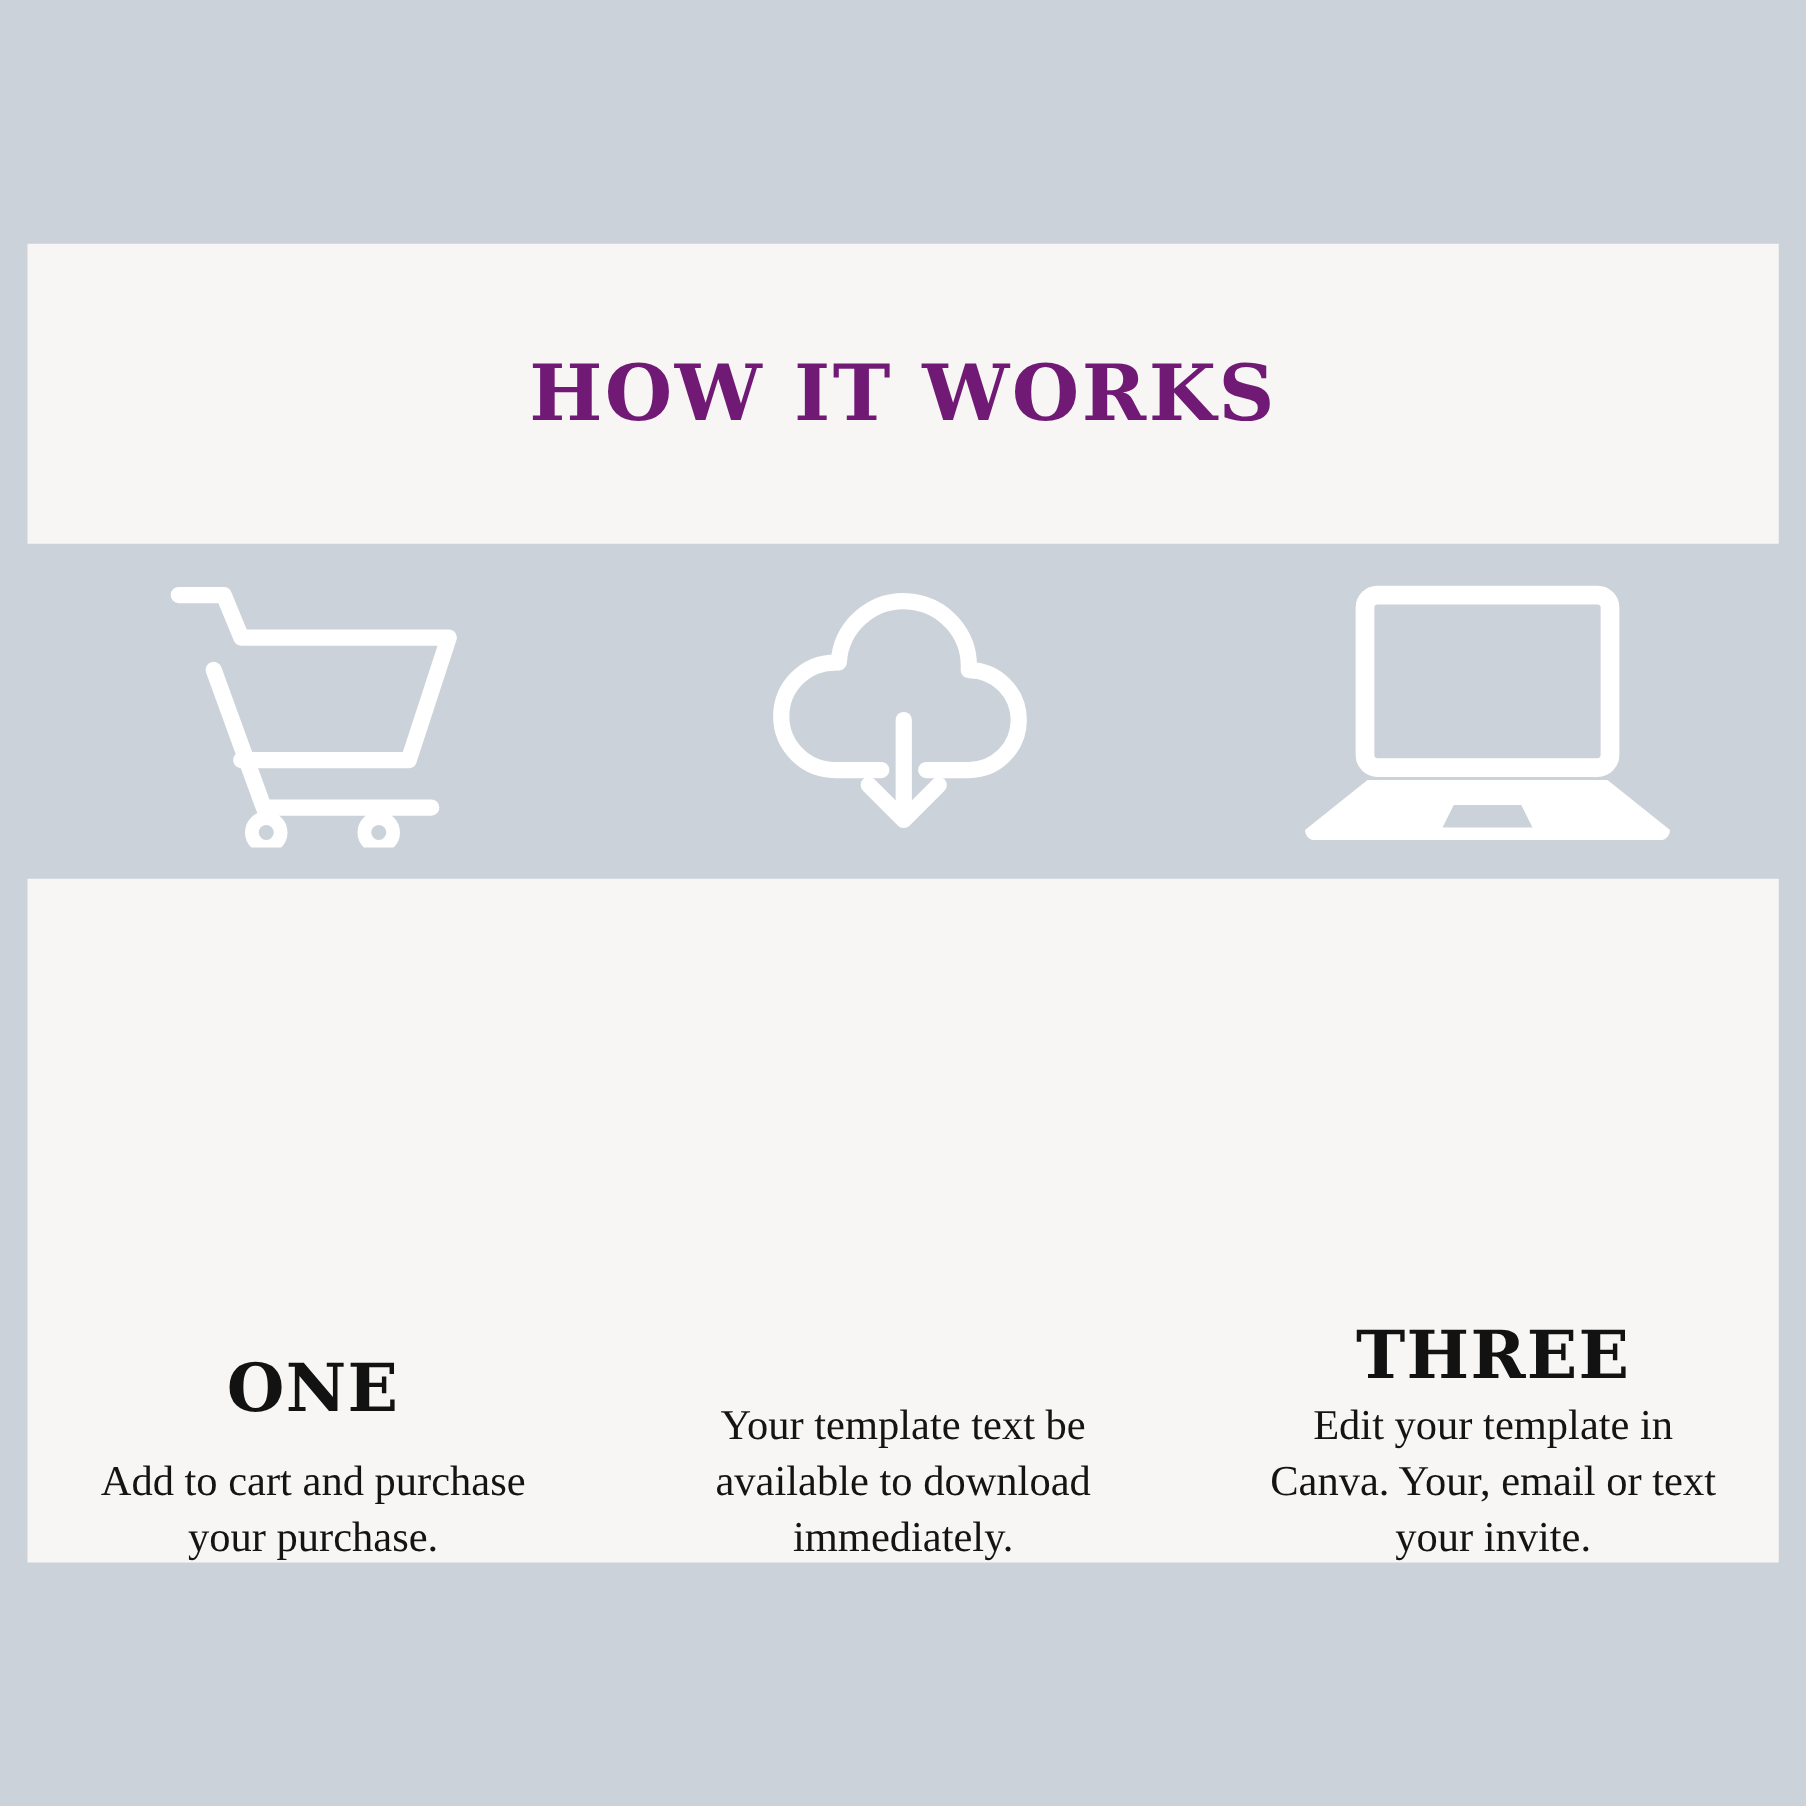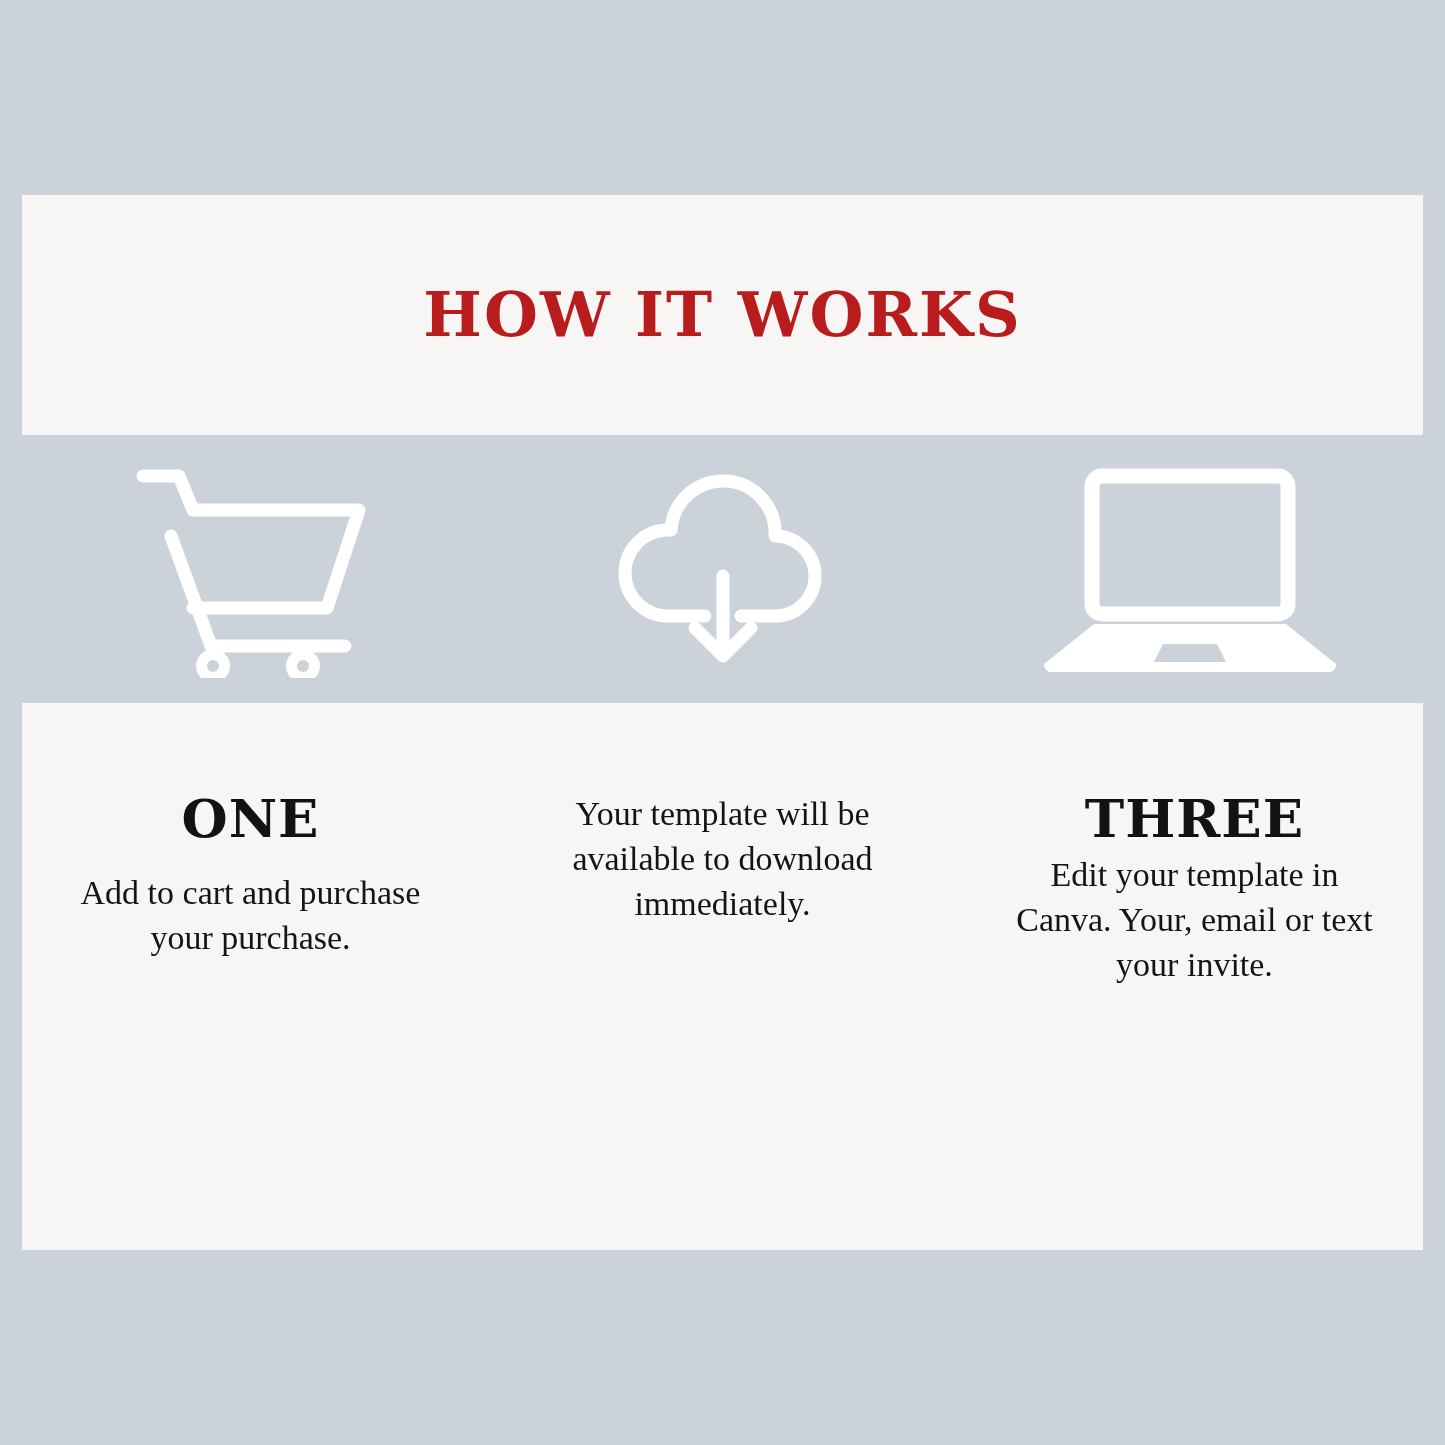--- a/index.html
+++ b/index.html
@@ -37,21 +37,21 @@
     position: absolute;
     left: 0;
     right: 0;
     top: 50%;
     transform: translateY(-50%);
     text-align: center;
     font-family: "DejaVu Serif", "Liberation Serif", serif;
     font-weight: 700;
     font-size: 62px;
     letter-spacing: 2px;
-    color: #b91c1c;
+    color: #701a75;
     line-height: 1;
   }
 
   
   #icon-band {
     position: absolute;
     left: 22px;
     top: 440px;
     width: 1401px;
     height: 255px;
@@ -70,25 +70,25 @@
   
   #steps-panel {
     left: 22px;
     top: 703px;
     width: 1401px;
     height: 547px;
   }
   #steps-row {
     position: absolute;
     left: 0;
-    top: 17px;
+    top: 4px;
     width: 100%;
     height: 100%;
     display: flex;
-    align-items: flex-start;
+    align-items: flex-end;
     gap: 15px;
   }
   .step-col {
     flex: 1 1 0;
     padding-top: 72px;
     text-align: center;
     box-sizing: border-box;
   }
   .step-heading {
     font-family: "DejaVu Serif", "Liberation Serif", serif;
@@ -170,21 +170,21 @@
 
   <div class="panel" id="steps-panel">
     <div id="steps-row">
 
       <div class="step-col">
         <div class="step-heading">ONE</div>
         <div class="step-body">Add to cart and purchase your purchase.</div>
       </div>
 
       <div class="step-col">
-        <div class="step-body">Your template will be available to download immediately.</div>
+        <div class="step-body">Your template text be available to download immediately.</div>
       </div>
 
       <div class="step-col compact">
         <div class="step-heading">THREE</div>
         <div class="step-body">Edit your template in Canva. Your, email or text your invite.</div>
       </div>
 
     </div>
   </div>
 

